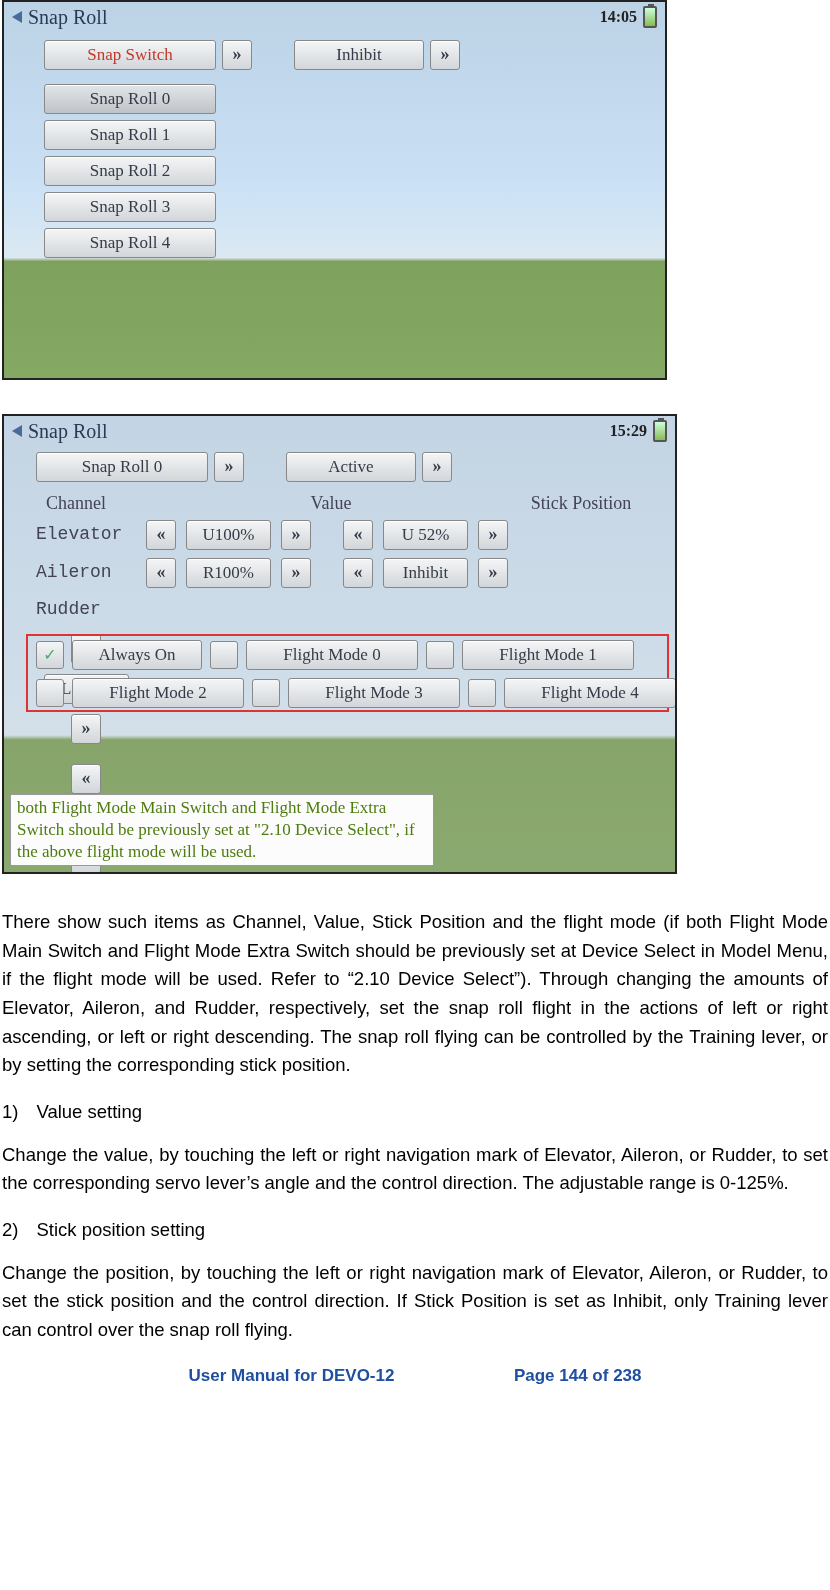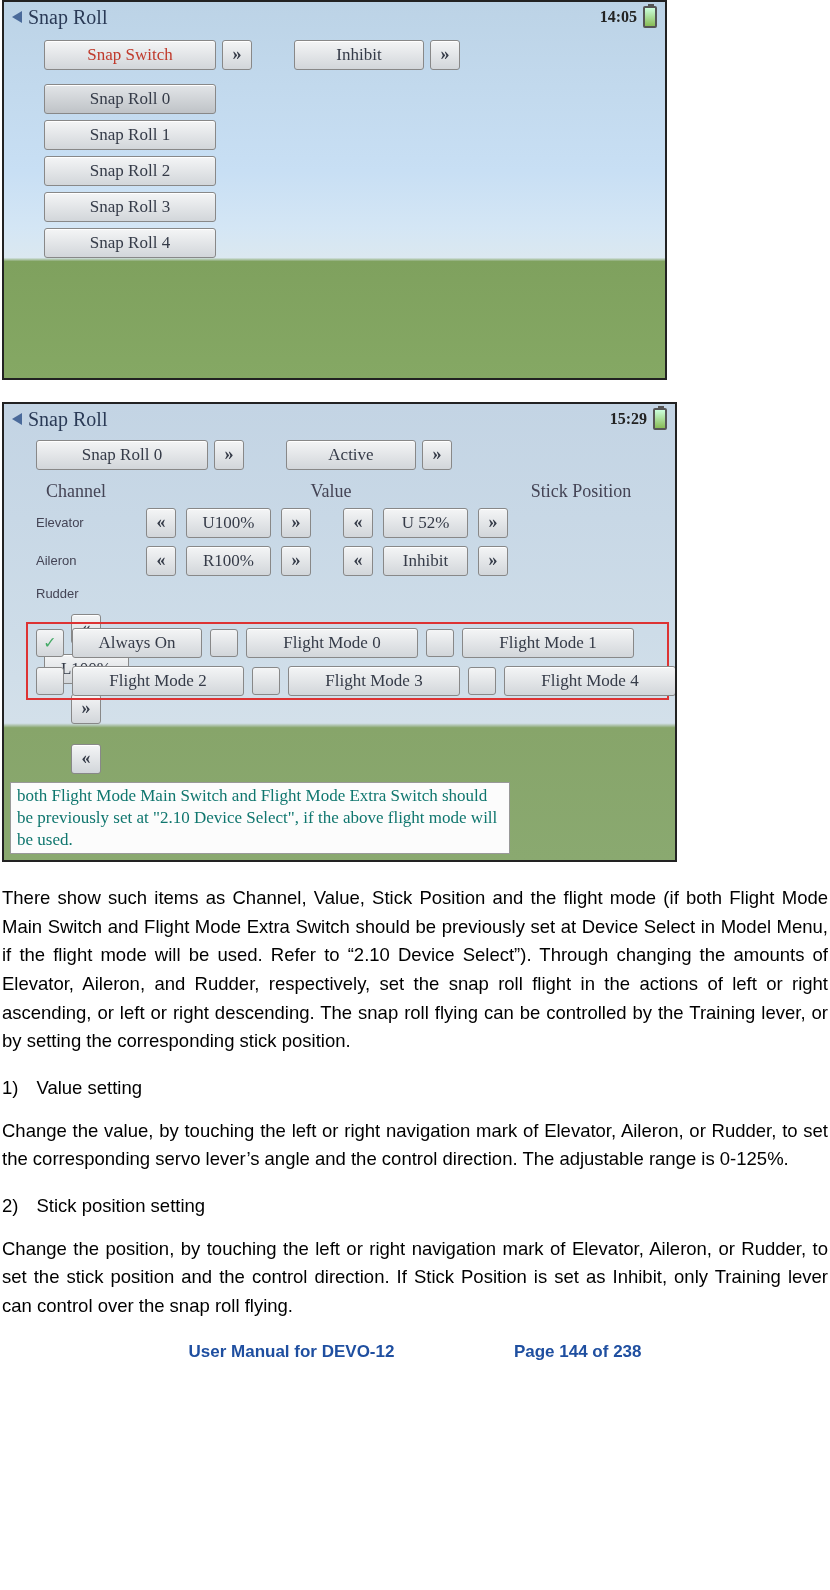--- a/index.html
+++ b/index.html
@@ -11,21 +11,21 @@
     color: #000;
     background: #fff;
     padding: 0 0 10px 0;
   }
   .page { padding: 0 2px; }
 
   
   .screenshot {
     border: 2px solid #222;
     position: relative;
-    margin: 0 0 22px 0;
+    margin: 0 0 34px 0;
     overflow: hidden;
     padding-left: 44px;
   }
   .s1 { width: 665px; height: 380px; background: linear-gradient(#bcd3e6 0%, #c8dff4 45%, #d4e6f5 60%, #dbe8f0 68%, #7fa15e 69%, #85a864 100%); }
   .s2 { width: 675px; height: 460px; background: linear-gradient(#c3d4e4 0%, #cddce8 50%, #d3e0ea 70%, #87a56a 71%, #8aa970 100%); }
 
   .statusbar {
     position: absolute; top:0; left:0; right:0; height:30px;
     display:flex; align-items:center; justify-content:space-between;
     padding:0 8px; font-size:20px; font-family: "Times New Roman", serif; color:#2a3a56;
@@ -57,30 +57,30 @@
   .s1 .r-top { top:38px; left:40px; }
   .s1 .list  { top:82px; left:40px; flex-direction:column; align-items:flex-start; gap:6px; }
 
   
   .s2 .r-top { top:36px; left:32px; }
   .s2 .hdrs  { top:74px; left:42px; gap:90px; font-family:"Times New Roman",serif; font-size:18px; color:#445; }
   .s2 .hdrs span:nth-child(1){ width:120px; }
   .s2 .hdrs span:nth-child(2){ width:150px; text-align:center; }
   .s2 .hdrs span:nth-child(3){ width:170px; text-align:center; }
   .s2 .chrow { left:32px; gap:10px; }
-  .s2 .chrow .lbl { width:100px; font-family:Liberation Sans, sans-serif; font-size:13px; color:#445; }
+  .s2 .chrow .lbl { width:100px; font-family:Liberation Mono, monospace; font-size:18px; color:#445; }
   .s2 .r-e { top:104px; } .s2 .r-a { top:142px; } .s2 .r-r { top:180px;flex-direction:column; }
   .s2 .redbox { position:absolute; left:22px; right:6px; top:218px; height:78px; border:2px solid #d33; }
   .s2 .fmrow1 { top:224px; left:32px; gap:8px; }
   .s2 .fmrow2 { top:262px; left:32px; gap:8px; }
   .chk { width:28px; height:28px; border:1px solid #888; border-radius:3px; background:linear-gradient(#f4f5f6,#d2d6da); display:inline-flex; align-items:center; justify-content:center; font-size:16px; color:#4a6; }
   .s2 .note {
-    position:absolute; left:6px; bottom:6px; width:500px;
+    position:absolute; left:6px; bottom:6px; width:424px;
     background:#fcfcfc; border:1px solid #999; padding:2px 6px;
-    font-family:"Times New Roman",serif; font-size:17px; color:#0f766e; line-height:1.3;
+    font-family:"Times New Roman",serif; font-size:17px; color:#4d7c0f; line-height:1.3;
   }
 
   p.body { text-align: justify; margin: 0 0 18px 0; }
   .numitem { margin: 0 0 14px 0; }
   .numitem .lead { display:inline-block; padding-right:18px; }
 
   .footer { text-align:center; font-size:17px; }
   .footer .blue { color:#1f4fa0; font-weight:bold; }
   .footer .gap { display:inline-block; width:110px; }
 </style>

